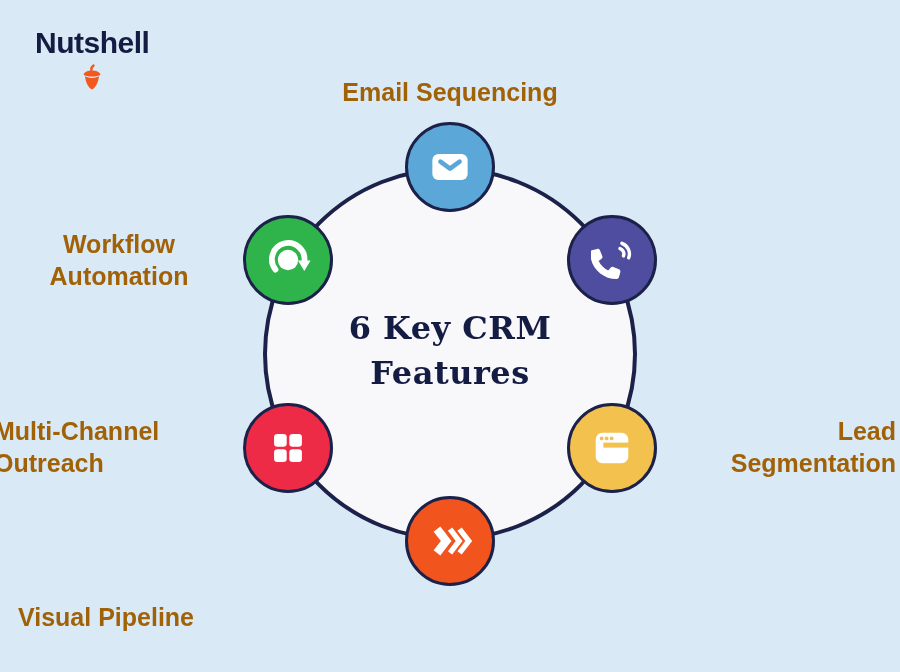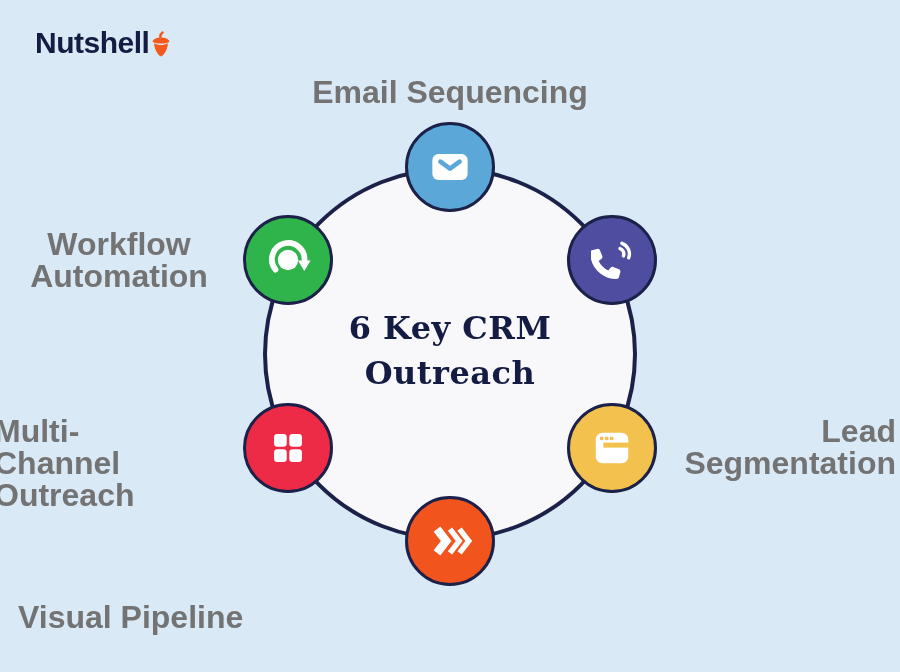--- a/index.html
+++ b/index.html
@@ -3,21 +3,21 @@
 <meta charset="utf-8">
 <style>
   html,body{margin:0;padding:0;}
   .canvas{
     position:relative;width:900px;height:672px;overflow:hidden;
     background:#d9e9f5;
     font-family:"Liberation Sans", sans-serif;
     color:#1b2148;
   }
   
-  .logo{position:absolute;left:35px;top:26px;display:flex;align-items:center;}
+  .logo{position:absolute;left:35px;top:26px;display:flex;align-items:center;flex-direction:column;}
   .logo-text{font-size:30px;font-weight:800;letter-spacing:-0.5px;color:#141c43;}
   .logo-acorn{display:inline-flex;margin-top:4px;}
   
   .big-circle{
     position:absolute;left:263px;top:167px;width:374px;height:374px;
     border:4px solid #1b2148;border-radius:50%;background:#f8f8fa;
     box-sizing:border-box;z-index:1;
   }
   
   .center-title{
@@ -33,22 +33,22 @@
   }
   .node svg{display:block;}
   .node-email{left:405px;top:122px;}
   .node-dialer{left:567px;top:215px;}
   .node-lead{left:567px;top:403px;}
   .node-pipeline{left:405px;top:496px;}
   .node-multi{left:243px;top:403px;}
   .node-workflow{left:243px;top:215px;}
   
   .feature-label{
-    position:absolute;font-size:32px;font-weight:600;line-height:32px;
-    color:#737373;z-index:2;
+    position:absolute;font-size:25px;font-weight:600;line-height:32px;
+    color:#a16207;z-index:2;
   }
   .lbl-email{left:0;width:900px;top:76px;text-align:center;}
   .lbl-dialer{left:682px;top:246px;white-space:nowrap;}
   .lbl-lead{left:681px;top:415px;width:215px;text-align:right;}
   .lbl-pipeline{left:0;width:900px;top:601px;text-align:left;margin-left:18px;}
   .lbl-multi{right:706px;top:415px;width:200px;text-align:left;}
   .lbl-workflow{right:681px;top:228px;width:200px;text-align:center;}
 </style>
 </head>
 <body>
@@ -63,21 +63,21 @@
         <path d="M3.5 10.5 C5.5 5.3 18.5 5.3 20.5 10.5 C18.5 13.2 5.5 13.2 3.5 10.5 Z" fill="currentColor"></path>
         <path d="M5 12.2 C5.8 19 8.5 23.6 12 25.6 C15.5 23.6 18.2 19 19 12.2 C14.5 14.6 9.5 14.6 5 12.2 Z" fill="currentColor"></path>
       </svg>
     </span>
   </div>
 
   <div class="big-circle"></div>
 
   <div class="center-title">
     <div>6 Key CRM</div>
-    <div>Outreach</div>
+    <div>Features</div>
   </div>
 
   <div class="node node-email" style="background-color: rgb(91, 167, 215); color: rgb(91, 167, 215);">
     <span>
       <svg viewBox="0 0 24 24" width="46" height="46">
         <rect x="2.8" y="5.2" width="18.4" height="13.6" rx="3.2" fill="#fff"></rect>
         <path d="M7 9.2 L12 12.8 L17 9.2" stroke="currentColor" stroke-width="2.4" fill="none" stroke-linecap="round" stroke-linejoin="round"></path>
       </svg>
     </span>
   </div>

